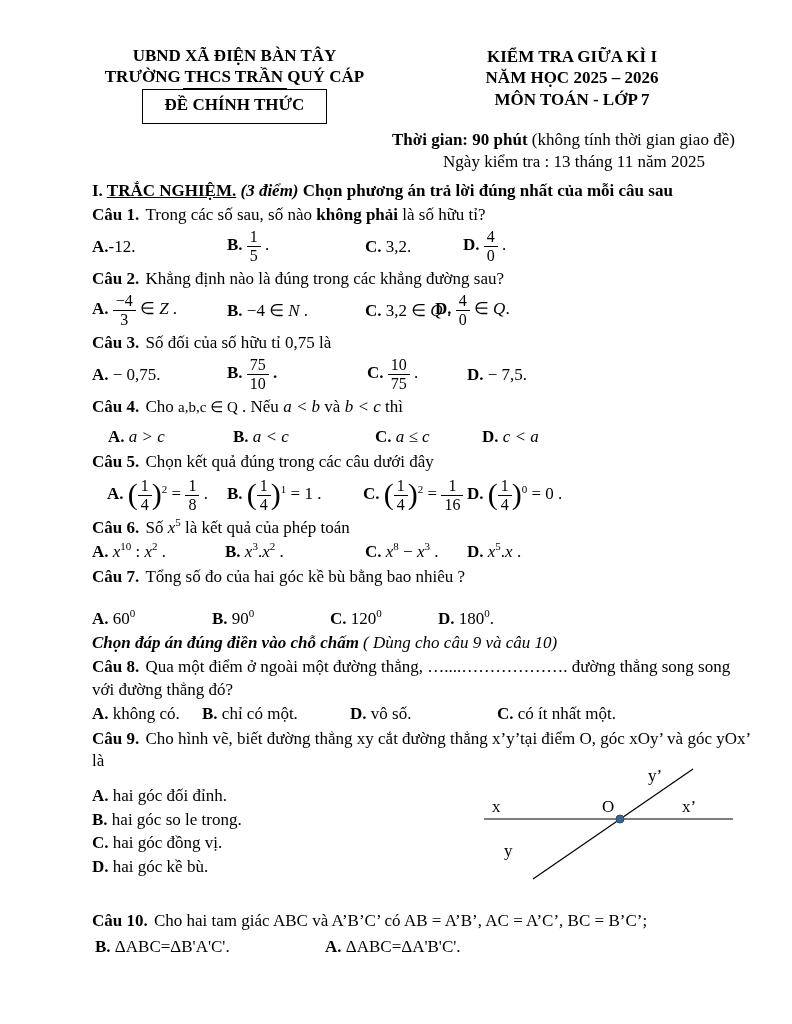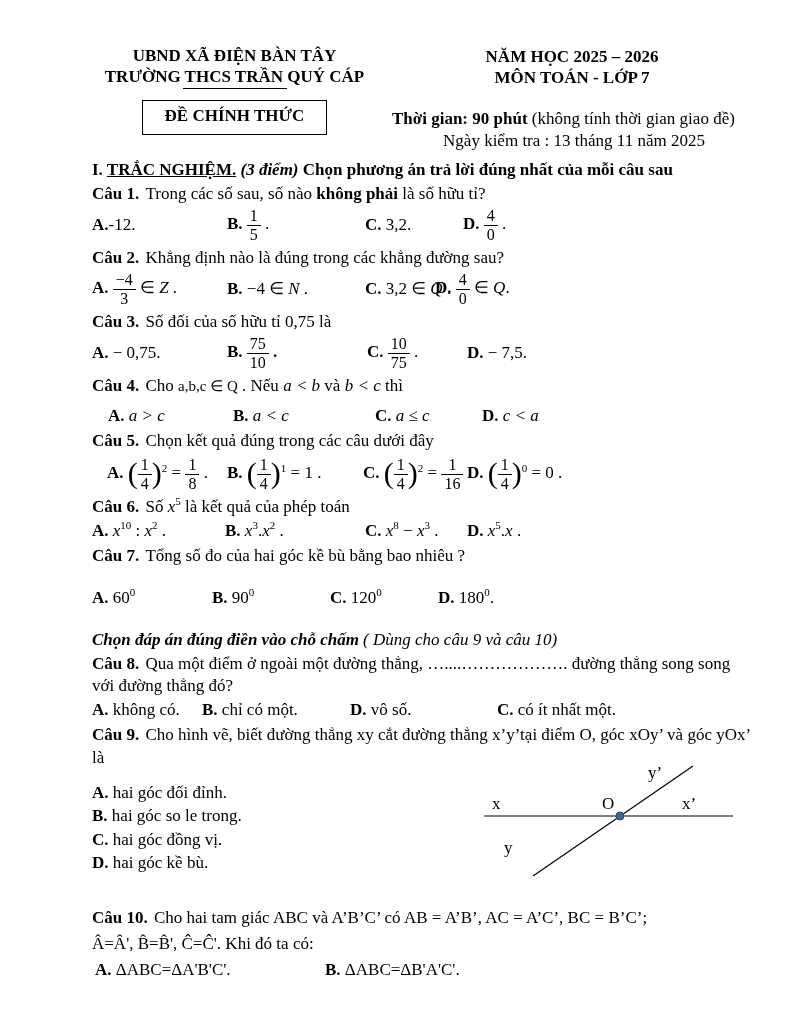--- a/index.html
+++ b/index.html
@@ -13,21 +13,21 @@
 
   b, .b { font-weight:bold; }
   .u { text-decoration:underline; }
   .bi { font-weight:bold; font-style:italic; }
   .it { font-style:italic; }
 
   
   .hdr { display:grid; grid-template-columns:285px 1fr; }
   .h-left { text-align:center; font-weight:bold; line-height:1.22; }
   .h-underline { width:104px; border-bottom:1.5px solid #000; margin:1px auto 0; }
-  .exam-box { display:inline-block; border:1.2px solid #000; padding:5px 22px 7px; margin-top:11px; font-weight:bold; }
+  .exam-box { display:inline-block; border:1.2px solid #000; padding:5px 22px 7px; font-weight:bold; }
   .h-right { width:360px; justify-self:end; text-align:center; line-height:1.25; }
   .hr-bold { font-weight:bold; }
   .time-line { text-align:left; margin-top:19px; }
   .date-line { text-align:center; margin-left:4px; margin-top:1px; }
 
   
   .section-head { margin-top:9px; }
 
   
   #questions { margin-top:1px; }
@@ -41,21 +41,21 @@
   .q2 .opts{ grid-template-columns:135px 138px 70px auto; }
   .q3 .opts{ grid-template-columns:135px 140px 100px auto; }
   .q4 .opts{ padding-left:16px; grid-template-columns:125px 142px 107px auto; margin-top:8px; }
   .q5 .opts{ padding-left:15px; grid-template-columns:120px 136px 104px auto; margin-top:4px; }
   .q6 .opts{ grid-template-columns:133px 140px 102px auto; }
   .q7 .opts{ grid-template-columns:120px 118px 108px auto; margin-top:20px; }
   .q8 .opts{ grid-template-columns:110px 148px 147px auto; }
   .q10 .opts{ padding-left:3px; grid-template-columns:230px auto; margin-top:2px; }
   .q10 .qtext{ line-height:1.55; }
 
-  .note { margin-top:21px; }
+  .note { margin-top:3px; }
 
   
   .frac { display:inline-block; vertical-align:middle; text-align:center; line-height:1.12; font-size:16px; }
   .frac .num, .frac .den { display:block; padding:0 3px; }
   .frac .den { border-top:1px solid #000; }
   sup { font-size:11px; line-height:0; }
   .bp { font-size:30px; font-weight:400; vertical-align:middle; line-height:.9; position:relative; top:-2px; font-family:"Liberation Serif", serif; }
   .mi { font-style:italic; }
   .sm { font-size:15px; }
 
@@ -72,20 +72,21 @@
   <div class="hdr">
     <div class="h-left">
       <div>UBND XÃ ĐIỆN BÀN TÂY</div>
       <div>TRƯỜNG THCS TRẦN QUÝ CÁP</div>
       <div class="h-underline"></div>
       <div>
         <span class="exam-box">ĐỀ CHÍNH THỨC</span>
       </div>
     </div>
     <div class="h-right">
+      <div class="hr-bold">KIỂM TRA GIỮA KÌ I</div>
       <div class="hr-bold">NĂM HỌC 2025 – 2026</div>
       <div class="hr-bold">MÔN TOÁN - LỚP 7</div>
       <div class="time-line">
         <b>Thời gian: 90 phút</b><span> (không tính thời gian giao đề)</span>
       </div>
       <div class="date-line">Ngày kiểm tra : 13 tháng 11 năm 2025</div>
     </div>
   </div>
 
   <div class="section-head">
@@ -181,20 +182,20 @@
     <circle cx="140" cy="62" r="4" fill="#3d6390" stroke="#2b4a73"></circle>
     <text x="12" y="55">x</text>
     <text x="122" y="55">O</text>
     <text x="202" y="55">x’</text>
     <text x="168" y="24">y’</text>
     <text x="24" y="99">y</text>
   </svg>
 </div>
       </div>
       <div class="q q10">
-        <div class="qtext"><b class="qlabel">Câu 10. </b><span>Cho hai tam giác ABC và A’B’C’ có AB = A’B’, AC = A’C’, BC = B’C’;</span><br><span>Â=Â', B̂=B̂', Ĉ=Ĉ'. Khi đó ta có:</span></div>
-        <div class="opts grid">
+        <div class="qtext"><b class="qlabel">Câu 10. </b><span>Cho hai tam giác ABC và A’B’C’ có AB = A’B’, AC = A’C’, BC = B’C’;</span><br></div>
+        <div class="opts grid">
+          <div class="opt"><b>B.</b><span> ΔABC=ΔB'A'C'.</span></div>
           <div class="opt"><b>A.</b><span> ΔABC=ΔA'B'C'.</span></div>
-          <div class="opt"><b>B.</b><span> ΔABC=ΔB'A'C'.</span></div>
         </div>
       </div>
     </div>
 </div>
 
 </body></html>

